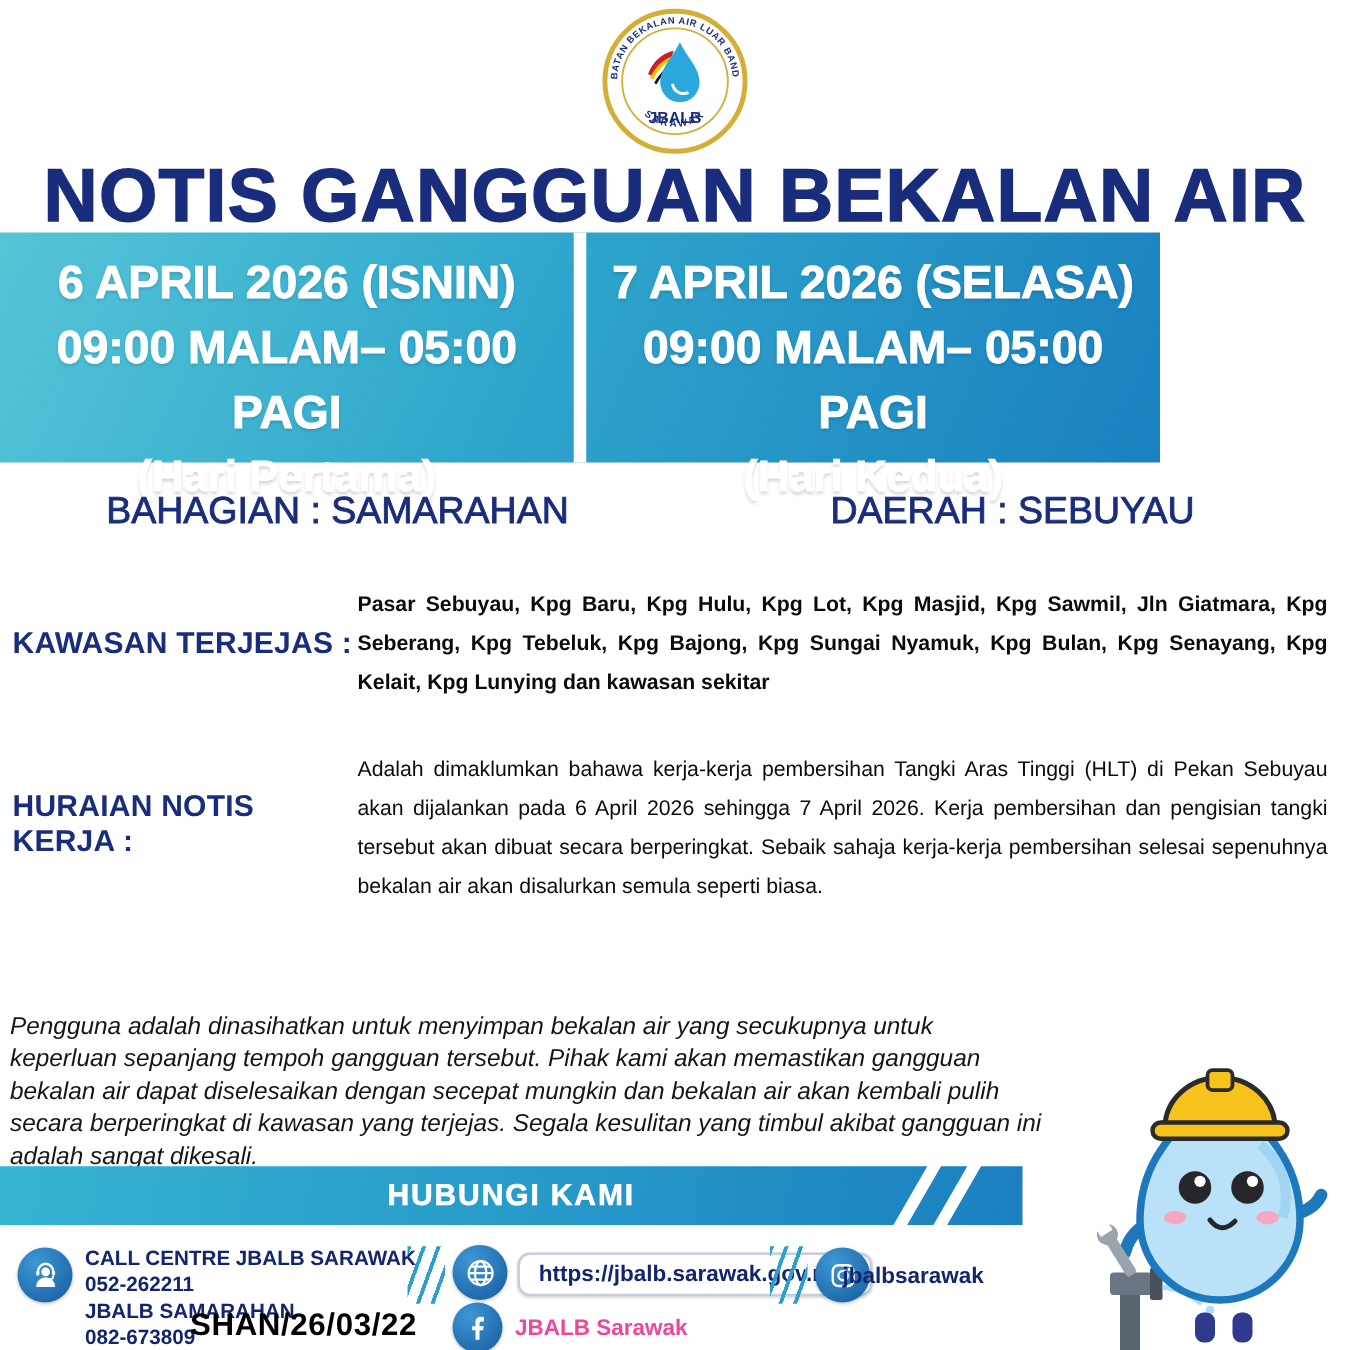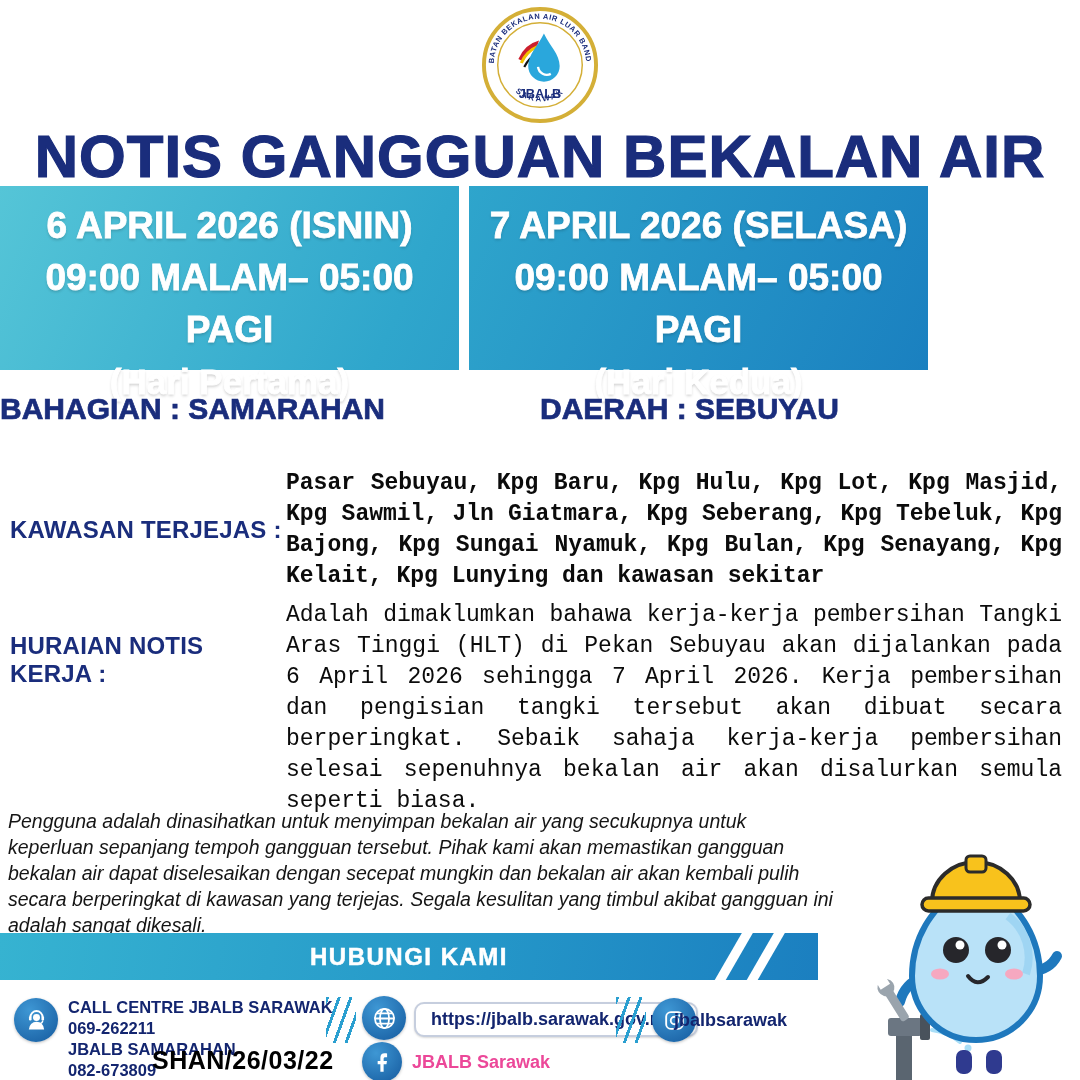--- a/index.html
+++ b/index.html
@@ -30,38 +30,37 @@
   .banner-divider { width:10px; background:#ffffff; flex:0 0 10px; }
   .b-line {
     display:block; color:#ffffff; font-weight:bold; font-size:37px; line-height:52px;
     -webkit-text-stroke:0.8px #ffffff; text-shadow:0 2px 3px rgba(0,0,0,0.18);
   }
   .b-line.small { font-size:35px; }
 
   
   .region-row { position:absolute; top:392px; left:0; width:100%; display:flex; }
   .region-half {
-    flex:1; text-align:left; font-size:30px; font-weight:bold;
+    flex:1; text-align:center; font-size:30px; font-weight:normal;
     color:#1a2d7c; -webkit-text-stroke:0.7px #1a2d7c;
   }
 
   
   .info-section { position:absolute; left:10px; width:1058px; display:flex; }
   .sec-affected { top:468px; }
   .sec-work { top:600px; }
   .section-label {
     flex:0 0 276px; width:276px; font-size:24px; font-weight:bold;
     color:#1a2d7c; letter-spacing:0.2px;
   }
   .sec-affected .section-label { align-self:center; }
   .sec-work .section-label { padding-top:32px; }
   .section-text {
-    flex:1; text-align:justify; line-height:31px; font-size:23px; color:#0b0b0b;
+    flex:1; text-align:justify; line-height:31px; font-size:17px; color:#0b0b0b;
     padding-right:6px;
-    font-family:Liberation Mono, monospace;
   }
   .sec-affected .section-text { font-weight:bold; }
 
   
   .advisory {
     position:absolute; top:808px; left:8px; width:828px;
     font-style:italic; font-size:19.5px; line-height:26px; color:#151515;
   }
 
   
@@ -187,21 +186,21 @@
       <circle cx="12" cy="9.3" r="3.1" fill="#ffffff"></circle>
       <path d="M5.2 20 a6.8 6.8 0 0 1 13.6 0 z" fill="#ffffff"></path>
       <path d="M6.6 9 a5.4 5.4 0 0 1 10.8 0" stroke="#ffffff" stroke-width="1.7" fill="none"></path>
       <rect x="5.3" y="8.3" width="2.3" height="3.7" rx="1.1" fill="#ffffff"></rect>
       <rect x="16.4" y="8.3" width="2.3" height="3.7" rx="1.1" fill="#ffffff"></rect>
       <path d="M17.5 12 q0 2.5 -3.2 2.9" stroke="#ffffff" stroke-width="1.3" fill="none"></path>
     </svg>
   </div>
   <div class="c-call-text">
     <div>CALL CENTRE JBALB SARAWAK</div>
-    <div>069-262211</div>
+    <div>052-262211</div>
     <div>JBALB SAMARAHAN</div>
     <div>082-673809</div>
   </div>
 
   <span class="stripes sep-1"></span>
 
   <div class="icon-circle c-web-icon">
     <svg viewBox="0 0 24 24" width="27" height="27" fill="none" stroke="#ffffff" stroke-width="1.6">
       <circle cx="12" cy="12" r="8.5"></circle>
       <ellipse cx="12" cy="12" rx="4" ry="8.5"></ellipse>

